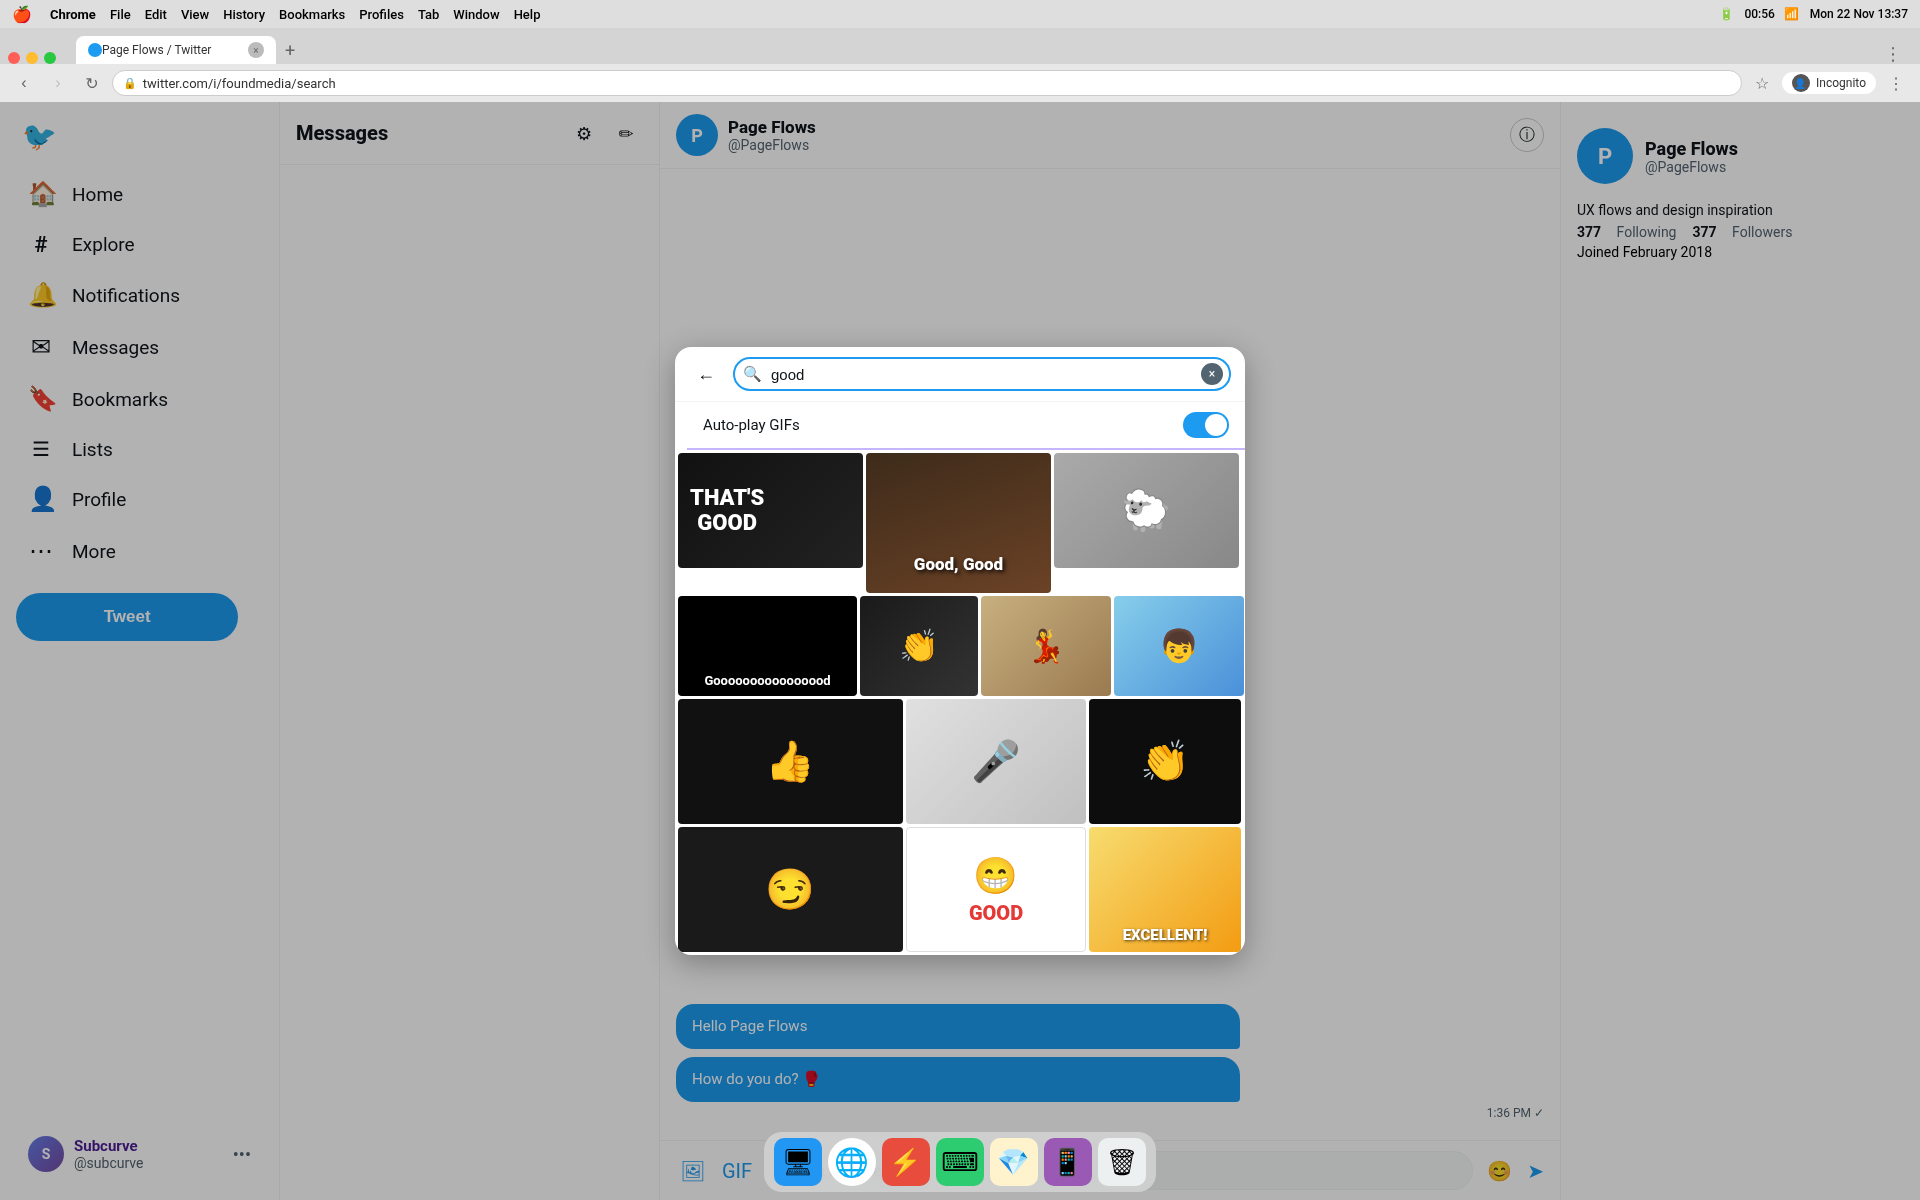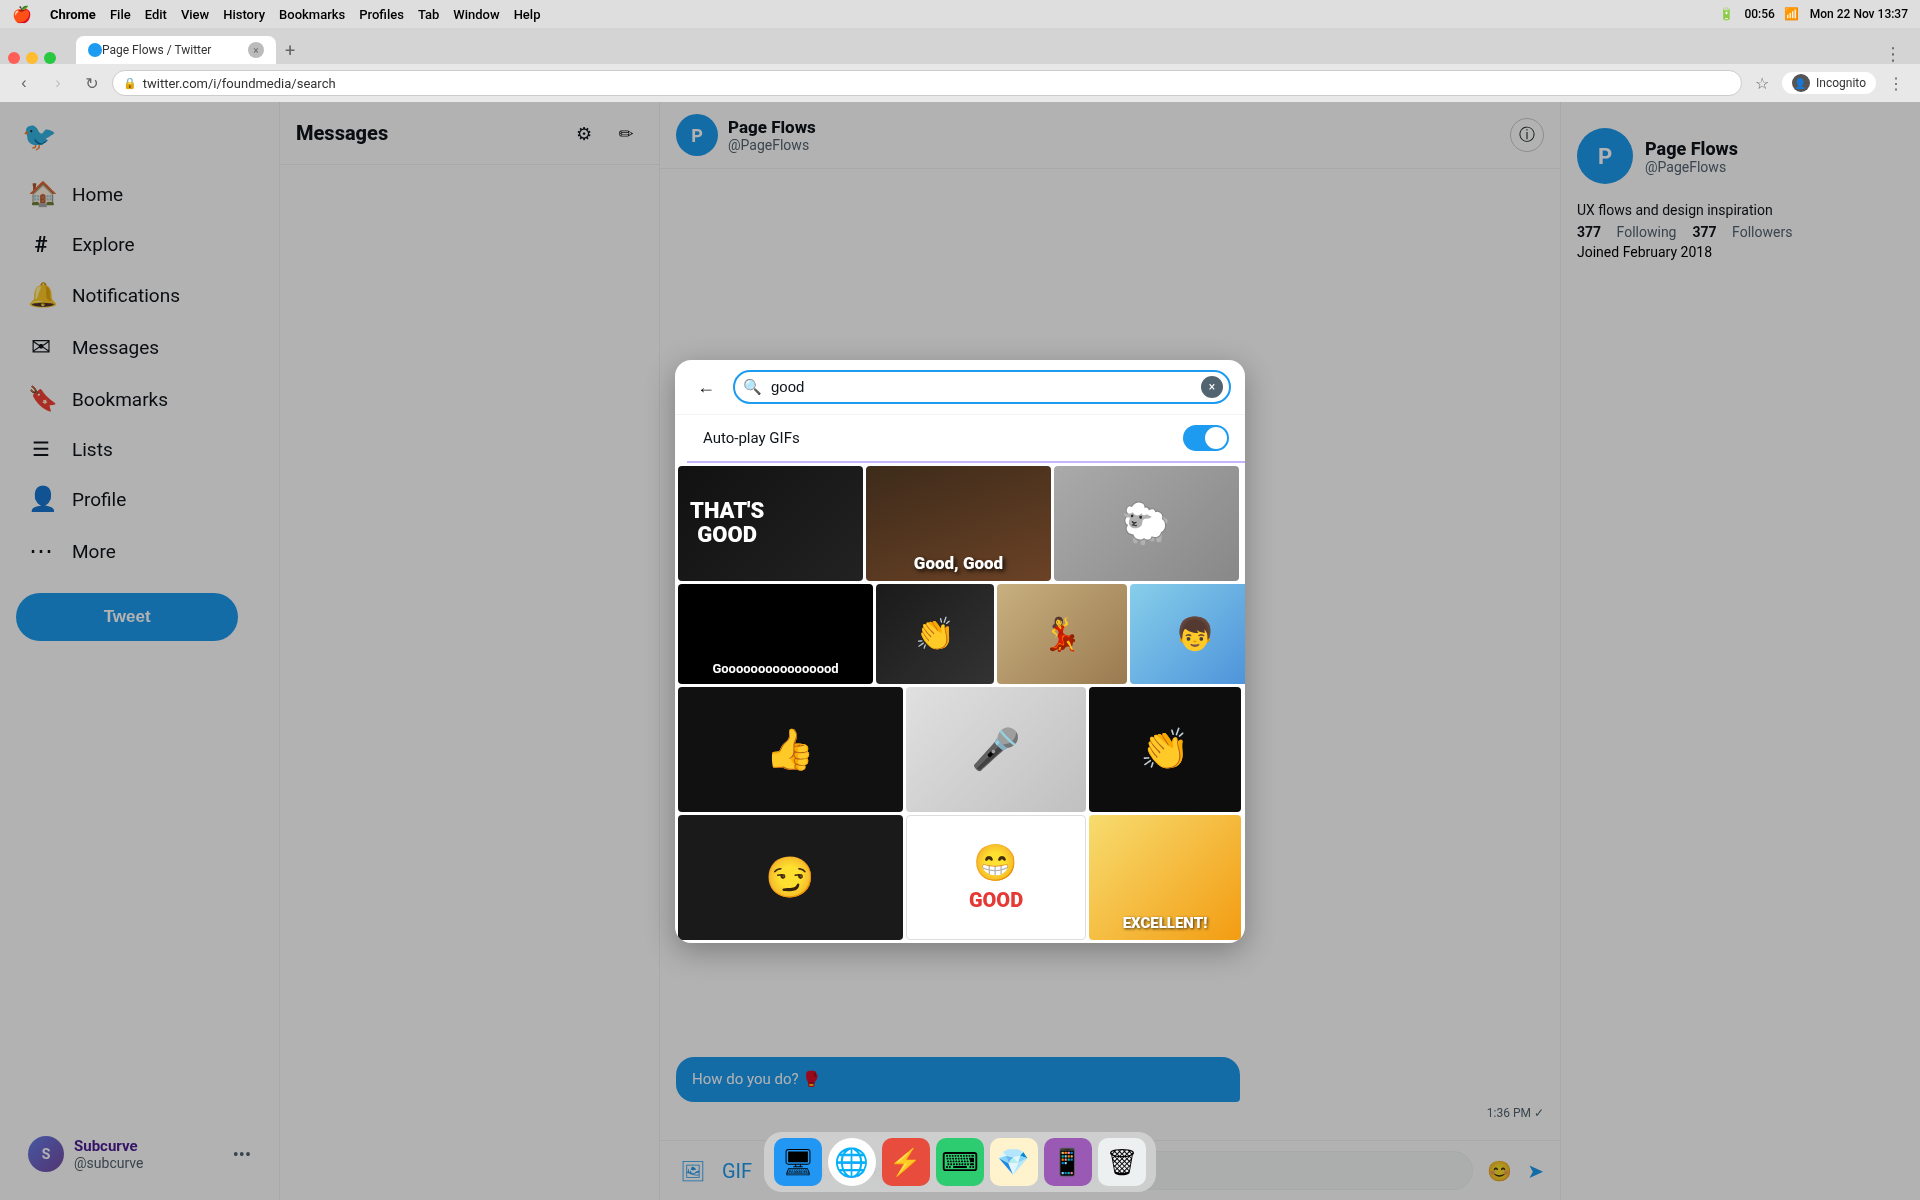--- a/index.html
+++ b/index.html
@@ -615,20 +615,25 @@
       </div>
       <div class="chat-header-right">
         <div class="chat-info-btn">ⓘ</div>
       </div>
     </div>
 
     <div class="chat-messages">
       <div style="flex:1;"></div>
       <div>
         <div class="message-bubble message-sent">
+          <span>Hello Page Flows</span>
+        </div>
+      </div>
+      <div>
+        <div class="message-bubble message-sent">
           <span>How do you do? 🥊</span>
         </div>
         <div class="message-time">
           <span>1:36 PM</span>
           <span>✓</span>
         </div>
       </div>
     </div>
 
     <div class="chat-input-area">
@@ -684,30 +689,30 @@
           <div class="toggle-knob"></div>
         </div>
       </div>
 
       <div class="gif-grid">
 
         <div class="gif-row">
           <div class="gif-cell gif-thats-good" style="width:185px;height:115px;background:linear-gradient(135deg,#111,#222);display:flex;flex-direction:column;align-items:flex-start;justify-content:center;padding:12px;">
             <span style="color:#fff;font-size:22px;font-weight:900;text-transform:uppercase;line-height:1.1;">THAT'S<br>GOOD</span>
           </div>
-          <div class="gif-cell gif-raccoon" style="width:185px;height:115px;background:linear-gradient(160deg,#3d2b1a,#6b4226);display:flex;align-items:flex-end;padding:8px;position:relative;">
+          <div class="gif-cell gif-raccoon" style="width:185px;height:140px;background:linear-gradient(160deg,#3d2b1a,#6b4226);display:flex;align-items:flex-end;padding:19px;position:relative;">
             <span style="color:#fff;font-size:17px;font-weight:900;text-shadow:2px 2px 4px rgba(0,0,0,0.9);">Good, Good</span>
           </div>
           <div class="gif-cell gif-sheep" style="width:185px;height:115px;background:linear-gradient(135deg,#aaa,#888);display:flex;align-items:center;justify-content:center;">
             <span style="font-size:40px;">🐑</span>
           </div>
         </div>
 
         <div class="gif-row">
-          <div class="gif-cell" style="width:195px;height:100px;background:#000;display:flex;align-items:flex-end;padding:8px;">
+          <div class="gif-cell" style="width:179px;height:100px;background:#000;display:flex;align-items:flex-end;padding:8px;">
             <span style="color:#fff;font-size:13px;font-weight:700;">Goooooooooooooood</span>
           </div>
           <div class="gif-cell" style="width:118px;height:100px;background:linear-gradient(135deg,#1a1a1a,#333);display:flex;align-items:center;justify-content:center;">
             <span style="font-size:32px;">👏</span>
           </div>
           <div class="gif-cell" style="width:130px;height:100px;background:linear-gradient(135deg,#c8b080,#9a7a50);display:flex;align-items:center;justify-content:center;">
             <span style="font-size:32px;">💃</span>
           </div>
           <div class="gif-cell" style="width:130px;height:100px;background:linear-gradient(135deg,#87ceeb,#4a90d9);display:flex;align-items:center;justify-content:center;">
             <span style="font-size:32px;">👦</span>

